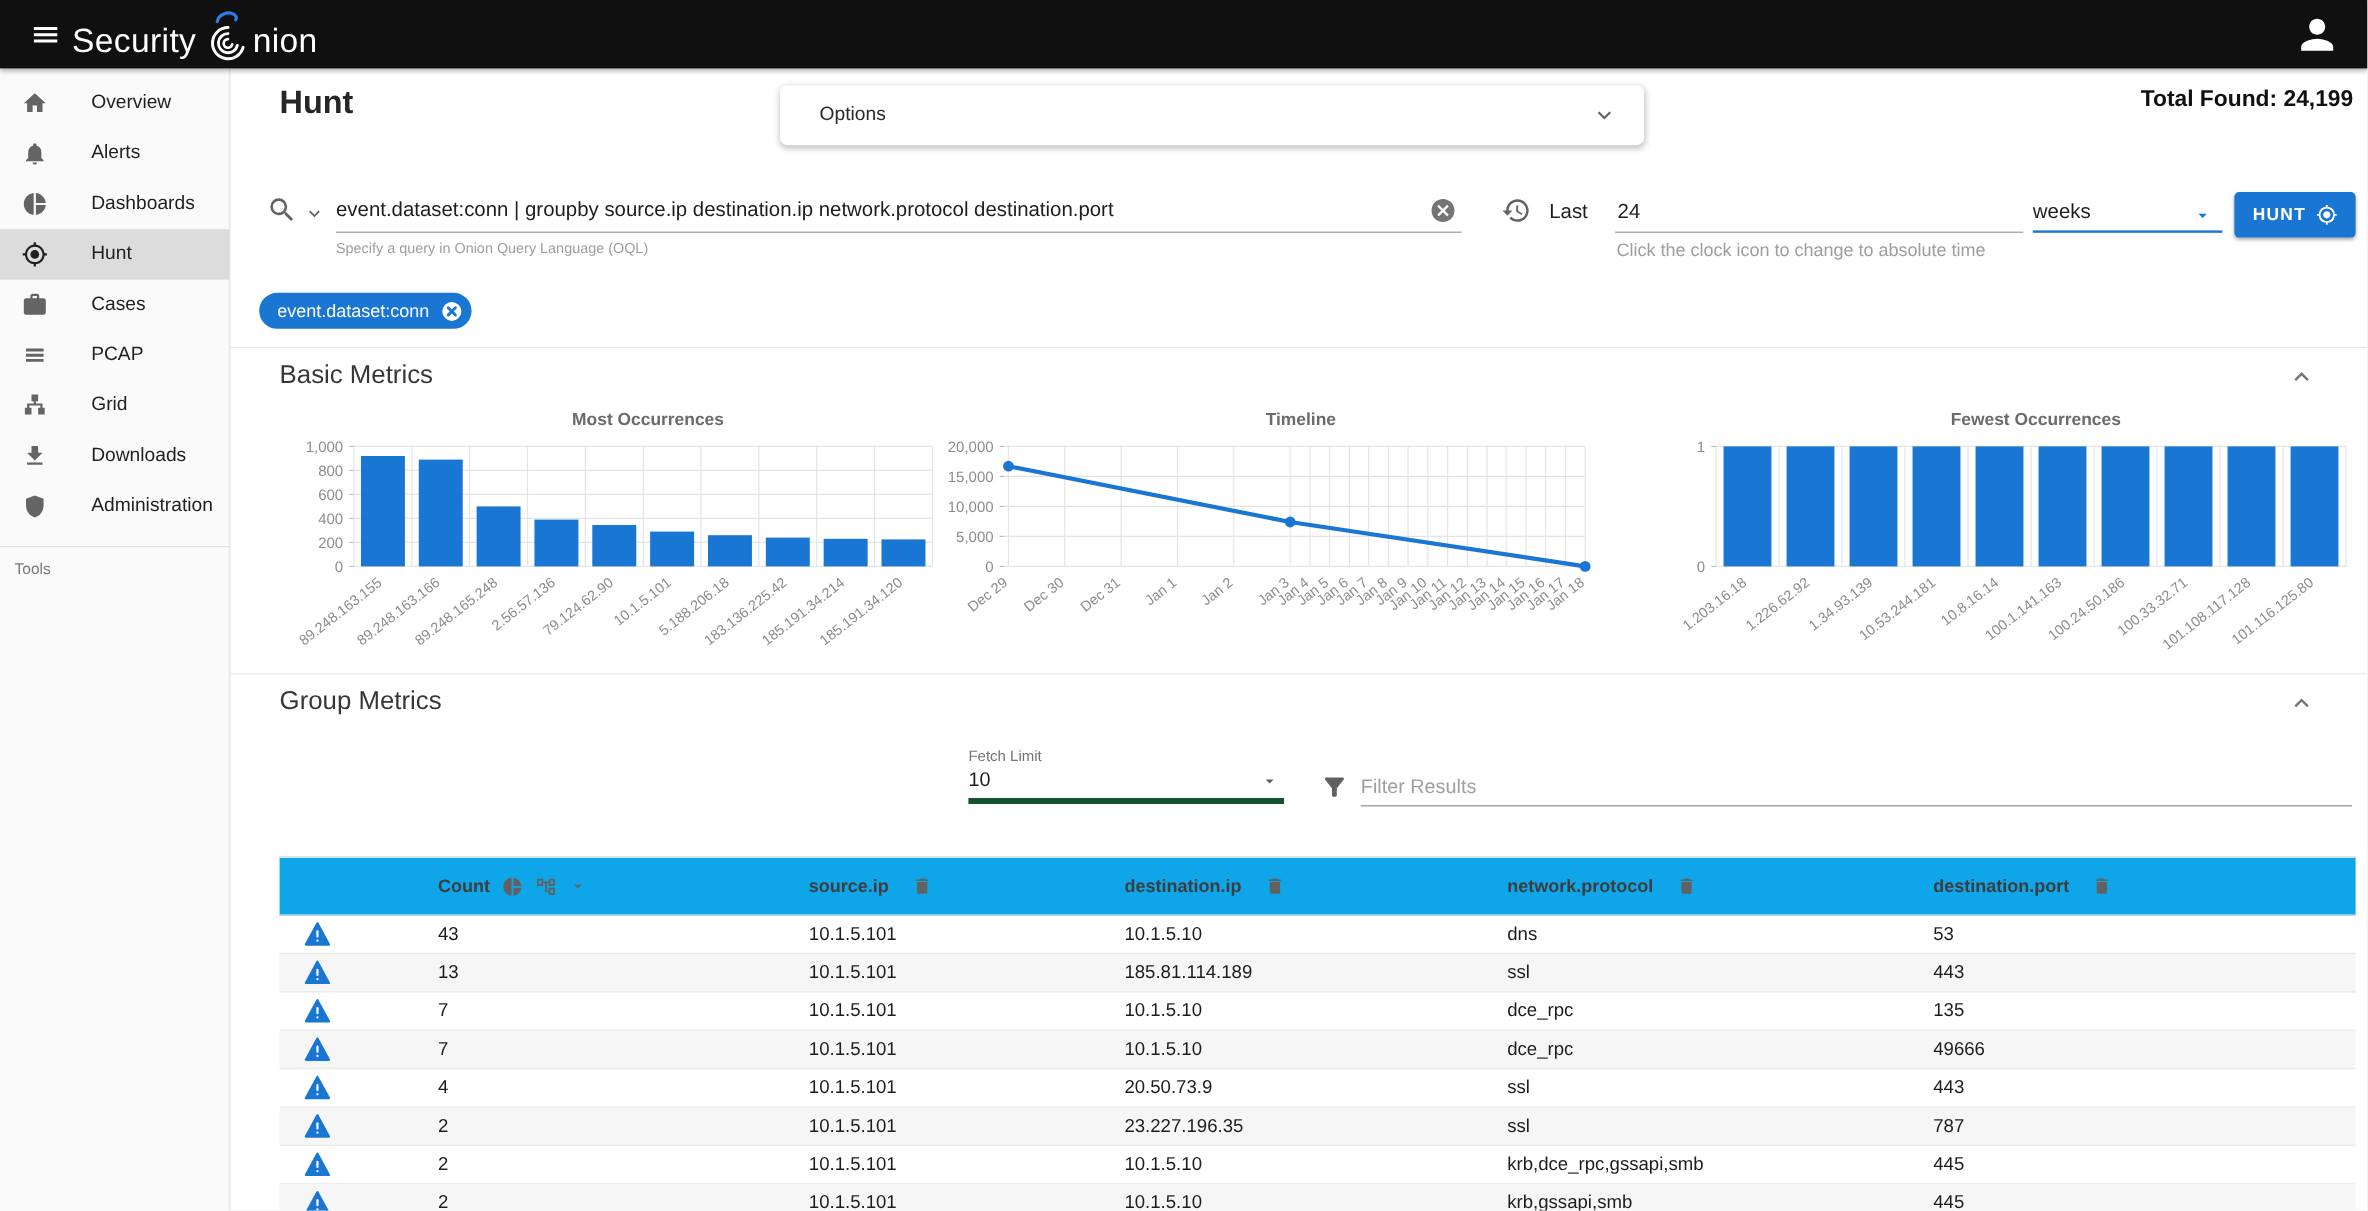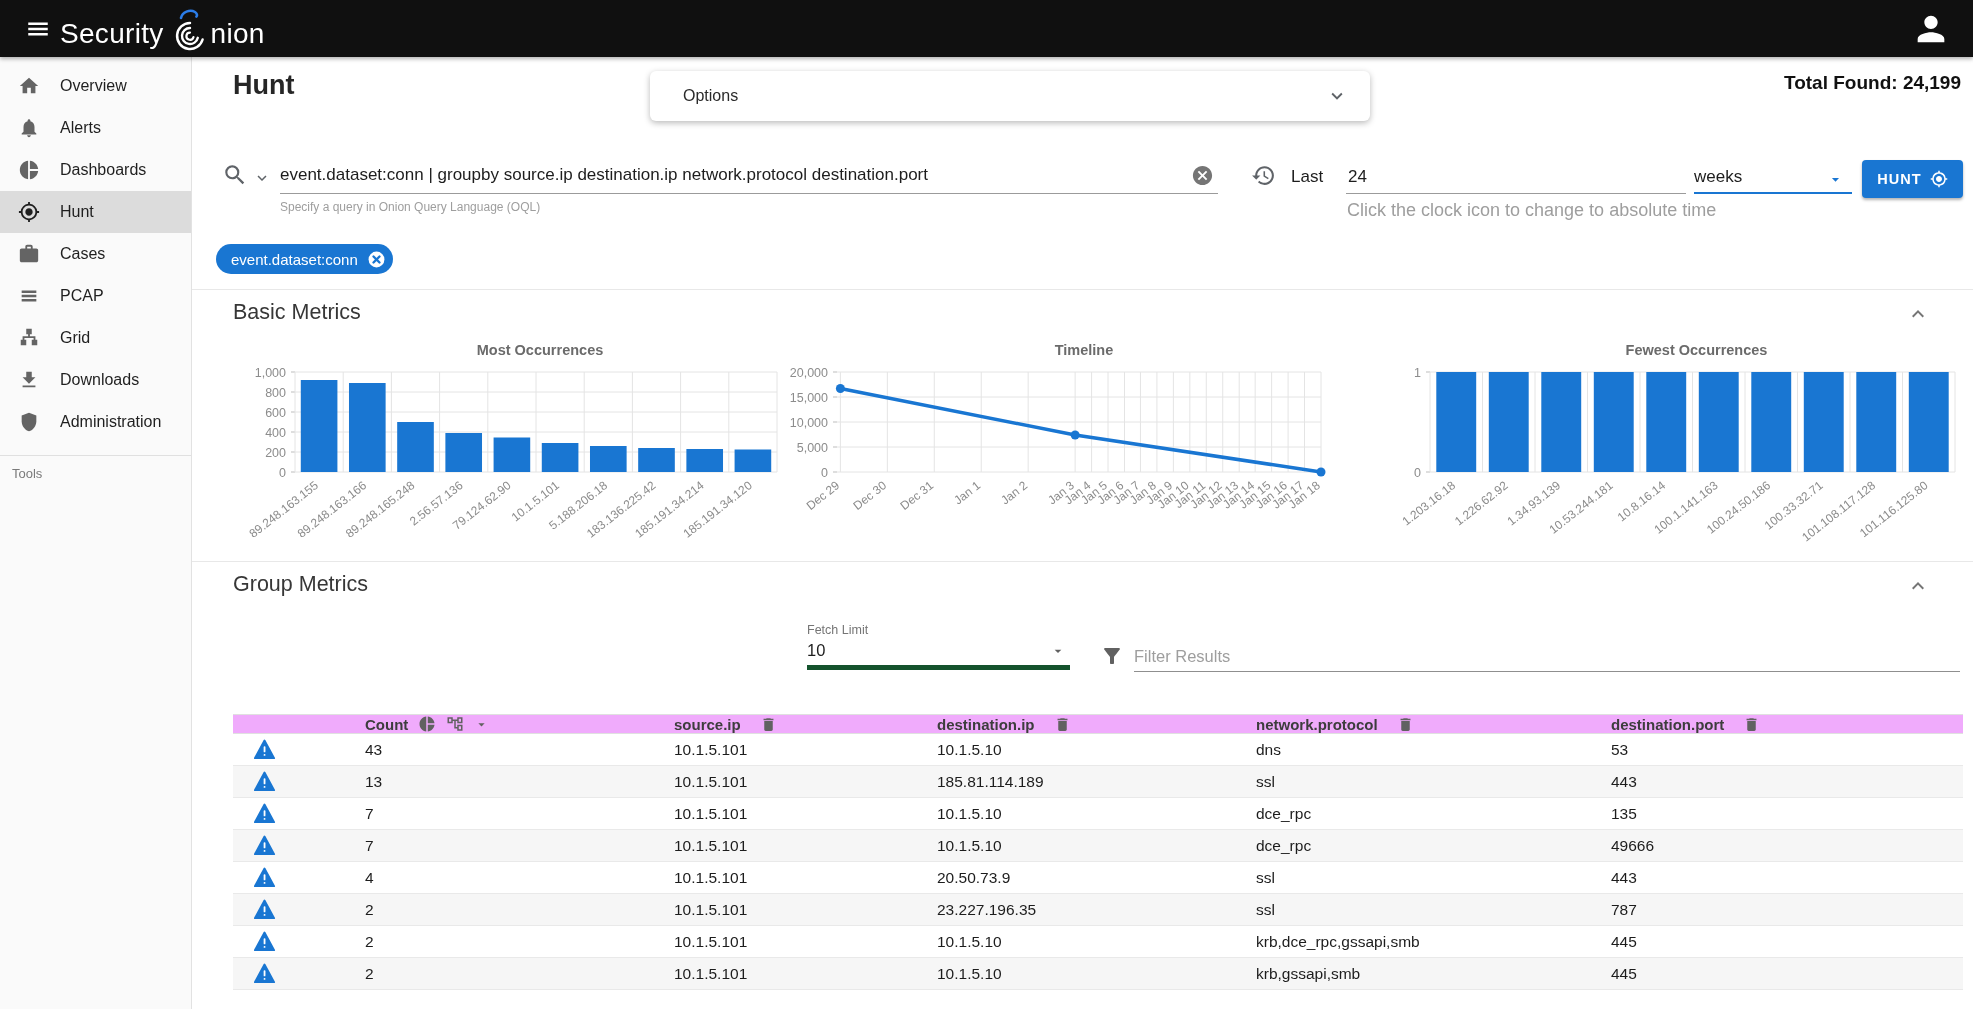--- a/index.html
+++ b/index.html
@@ -13,21 +13,21 @@
   .hamburger { margin-left:16px; width:44px; height:44px; background:none; border:none; cursor:pointer;
                display:flex; align-items:center; justify-content:center; color:#fff; }
   .brand { display:flex; align-items:flex-end; color:#fff; font-size:28px; letter-spacing:.3px; }
   .brand .onion-svg { margin:0 1px -4px 6px; }
   .userbtn { margin-left:auto; margin-right:22px; width:40px; height:40px; background:none; border:none;
              color:#fff; cursor:pointer; }
 
   
   .sidebar { position:absolute; top:57px; left:0; bottom:0; width:192px; background:#fafafa;
              border-right:1px solid #e2e2e2; z-index:5; padding-top:8px; }
-  .nav-item { height:42px; display:flex; align-items:center; padding-left:18px; gap:20px;
+  .nav-item { height:42px; display:flex; align-items:center; padding-left:18px; gap:36px;
               font-size:16px; color:#1f1f1f; cursor:pointer; }
   .nav-item.active { background:#dcdcdc; }
   .nav-icon { width:22px; height:22px; color:#646464; }
   .nav-item.active .nav-icon { color:#1f1f1f; }
   .nav-divider { border-top:1px solid #e0e0e0; margin:12px 0 8px 0; }
   .tools-label { padding:2px 0 8px 12px; font-size:13px; color:#7a7a7a; }
 
   .icon svg, .nav-icon svg { width:100%; height:100%; display:block; fill:currentColor; }
 
   
@@ -43,21 +43,21 @@
   .q-search  { left:222px; top:162px; width:26px; height:26px; color:#5f6368; cursor:pointer; }
   .q-caret   { left:253px; top:169px; width:18px; height:18px; color:#5f6368; cursor:pointer; }
   .q-text    { left:280px; top:165px; font-size:17px; color:#1d1d1d; white-space:nowrap; }
   .q-line    { left:280px; top:193px; width:938px; height:1px; background:#9b9b9b; }
   .q-clear   { left:1191px; top:164px; width:23px; height:23px; color:#757575; cursor:pointer; }
   .q-hint    { left:280px; top:200px; font-size:12px; color:#9e9e9e; }
   .q-history { left:1251px; top:163px; width:25px; height:25px; color:#5f6368; cursor:pointer; }
   .q-last    { left:1291px; top:167px; font-size:17px; color:#1d1d1d; }
   .q-timeval { left:1348px; top:167px; font-size:17px; color:#1d1d1d; }
   .q-timeline{ left:1346px; top:193px; width:340px; height:1px; background:#9b9b9b; }
-  .q-timehint{ left:1347px; top:200px; font-size:18px; color:#9e9e9e; }
+  .q-timehint{ left:1347px; top:200px; font-size:15px; color:#9e9e9e; }
   .q-unit    { left:1694px; top:167px; font-size:17px; color:#1d1d1d; }
   .q-unitcaret{ left:1827px; top:171px; width:17px; height:17px; color:#1976d2; cursor:pointer; }
   .q-unitline{ left:1694px; top:192px; width:158px; height:2px; background:#1976d2; }
   .hunt-btn  { left:1862px; top:160px; width:101px; height:38px; background:#1976d2; border:none; border-radius:4px;
                color:#fff; font-weight:bold; font-size:14.5px; letter-spacing:1px; display:flex; align-items:center;
                justify-content:center; gap:8px; cursor:pointer; box-shadow:0 2px 3px rgba(0,0,0,.3);
                font-family:"Liberation Sans",sans-serif; }
   .hunt-btn .icon { width:18px; height:18px; color:#fff; }
 
   
@@ -82,21 +82,21 @@
   .fetch-limit .fl-row { display:flex; align-items:center; justify-content:space-between; margin-top:4px; }
   .fetch-limit .fl-value { font-size:16.5px; color:#1d1d1d; }
   .fetch-limit .fl-caret { width:16px; height:16px; color:#616161; margin-right:4px; }
   .filter-icon { left:1100px; top:644px; width:24px; height:24px; color:#616161; }
   .filter-field { left:1134px; top:641px; width:826px; height:31px; border-bottom:1px solid #8f8f8f;
                   font-size:16.5px; color:#9e9e9e; display:flex; align-items:center; cursor:text; }
 
   
   .gtable { position:absolute; left:233px; top:714px; width:1730px; font-size:15.5px; }
   .g-header, .g-row { display:grid; grid-template-columns:132px 309px 263px 319px 355px 1fr; align-items:center; }
-  .g-header { height:20px; background:#f0abfc; border-top:1px solid #e0e0e0; border-bottom:1px solid #e0e0e0;
+  .g-header { height:49px; background:#0ea5e9; border-top:1px solid #e0e0e0; border-bottom:1px solid #e0e0e0;
               font-weight:bold; font-size:15px; color:#3d3d3d; }
   .g-row { height:32px; border-bottom:1px solid #e9e9e9; color:#1d1d1d; }
   .g-row:nth-child(even) { background:#f6f6f6; }
   .hcell { display:flex; align-items:center; gap:10px; }
   .h-icon { width:18px; height:18px; color:#616161; cursor:pointer; }
   .h-caret { width:15px; height:15px; color:#616161; cursor:pointer; }
   .trash { width:17px; height:17px; color:#616161; margin-left:9px; cursor:pointer; }
   .warn-cell { padding-left:20px; }
   .warn { width:23px; height:23px; display:block; cursor:pointer; }
 </style>

